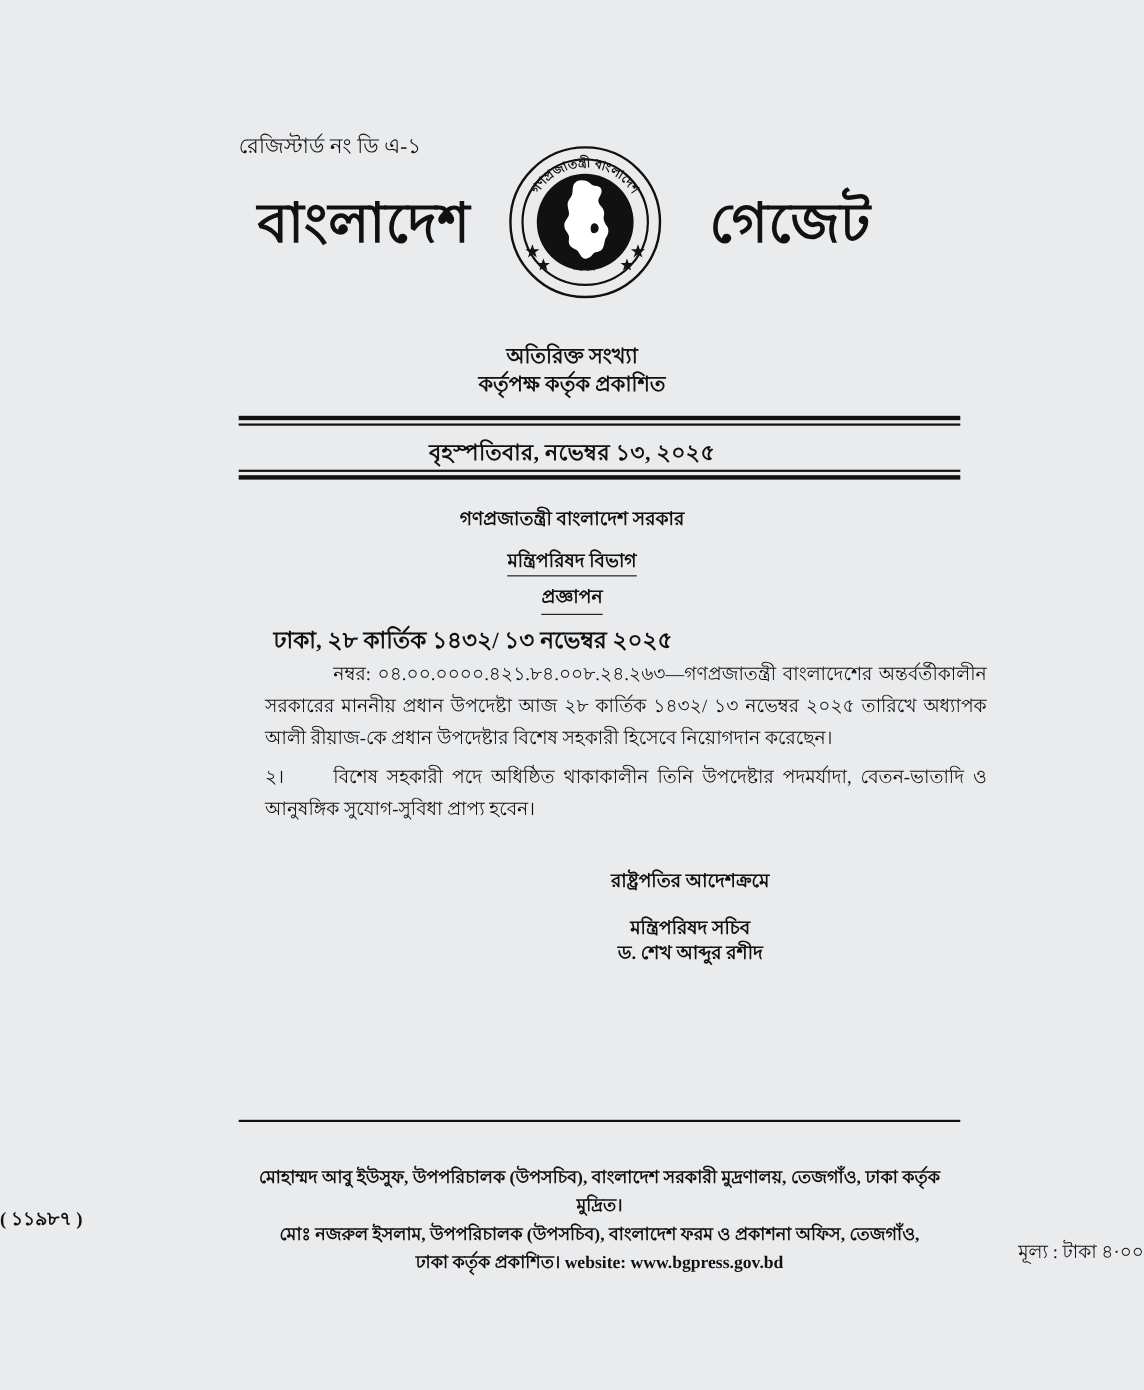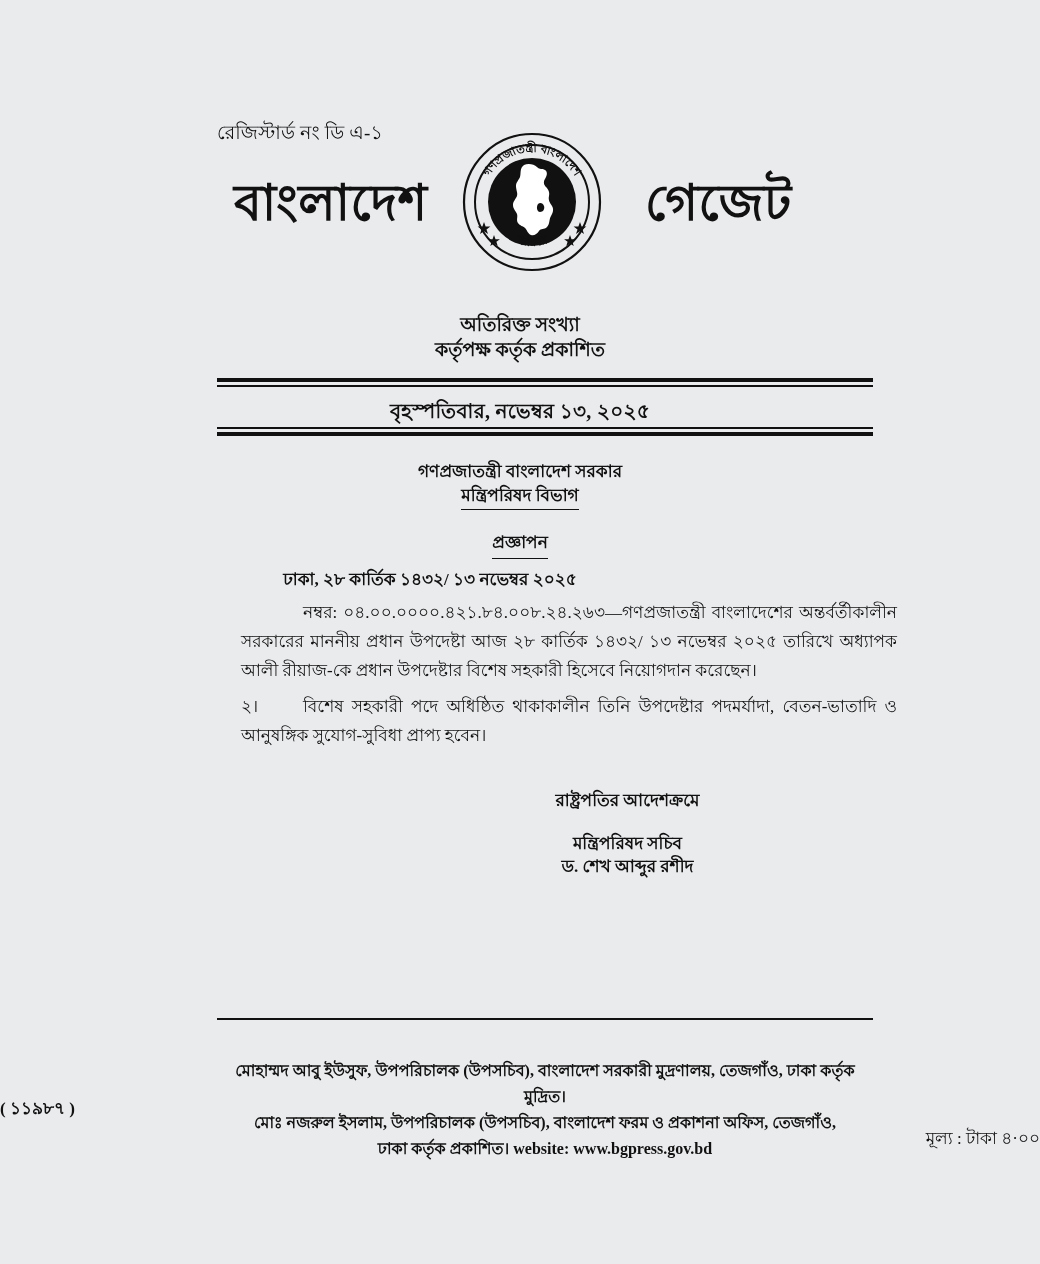--- a/index.html
+++ b/index.html
@@ -112,20 +112,21 @@
     line-height: 24px;
     font-weight: 600;
   }
   .gov-head .line2 {
     font-size: 17px;
     line-height: 24px;
     font-weight: 600;
     display: inline-block;
     border-bottom: 1.5px solid #111;
     padding-bottom: 1px;
+    margin-top: 14px;
   }
   .notice-word {
     position: absolute;
     left: 0;
     top: 529px;
     width: 1040px;
     text-align: center;
   }
   .notice-word span {
     font-size: 17px;
@@ -134,21 +135,21 @@
     border-bottom: 1.5px solid #111;
     padding-bottom: 1px;
     text-align: center;
   }
   .place-date {
     position: absolute;
     left: 0;
     top: 566px;
     width: 860px;
     text-align: center;
-    font-size: 17px;
+    font-size: 21px;
     font-weight: 600;
   }
 
   
   .body-para {
     position: absolute;
     left: 217px;
     width: 656px;
     font-size: 17px;
     line-height: 29px;

